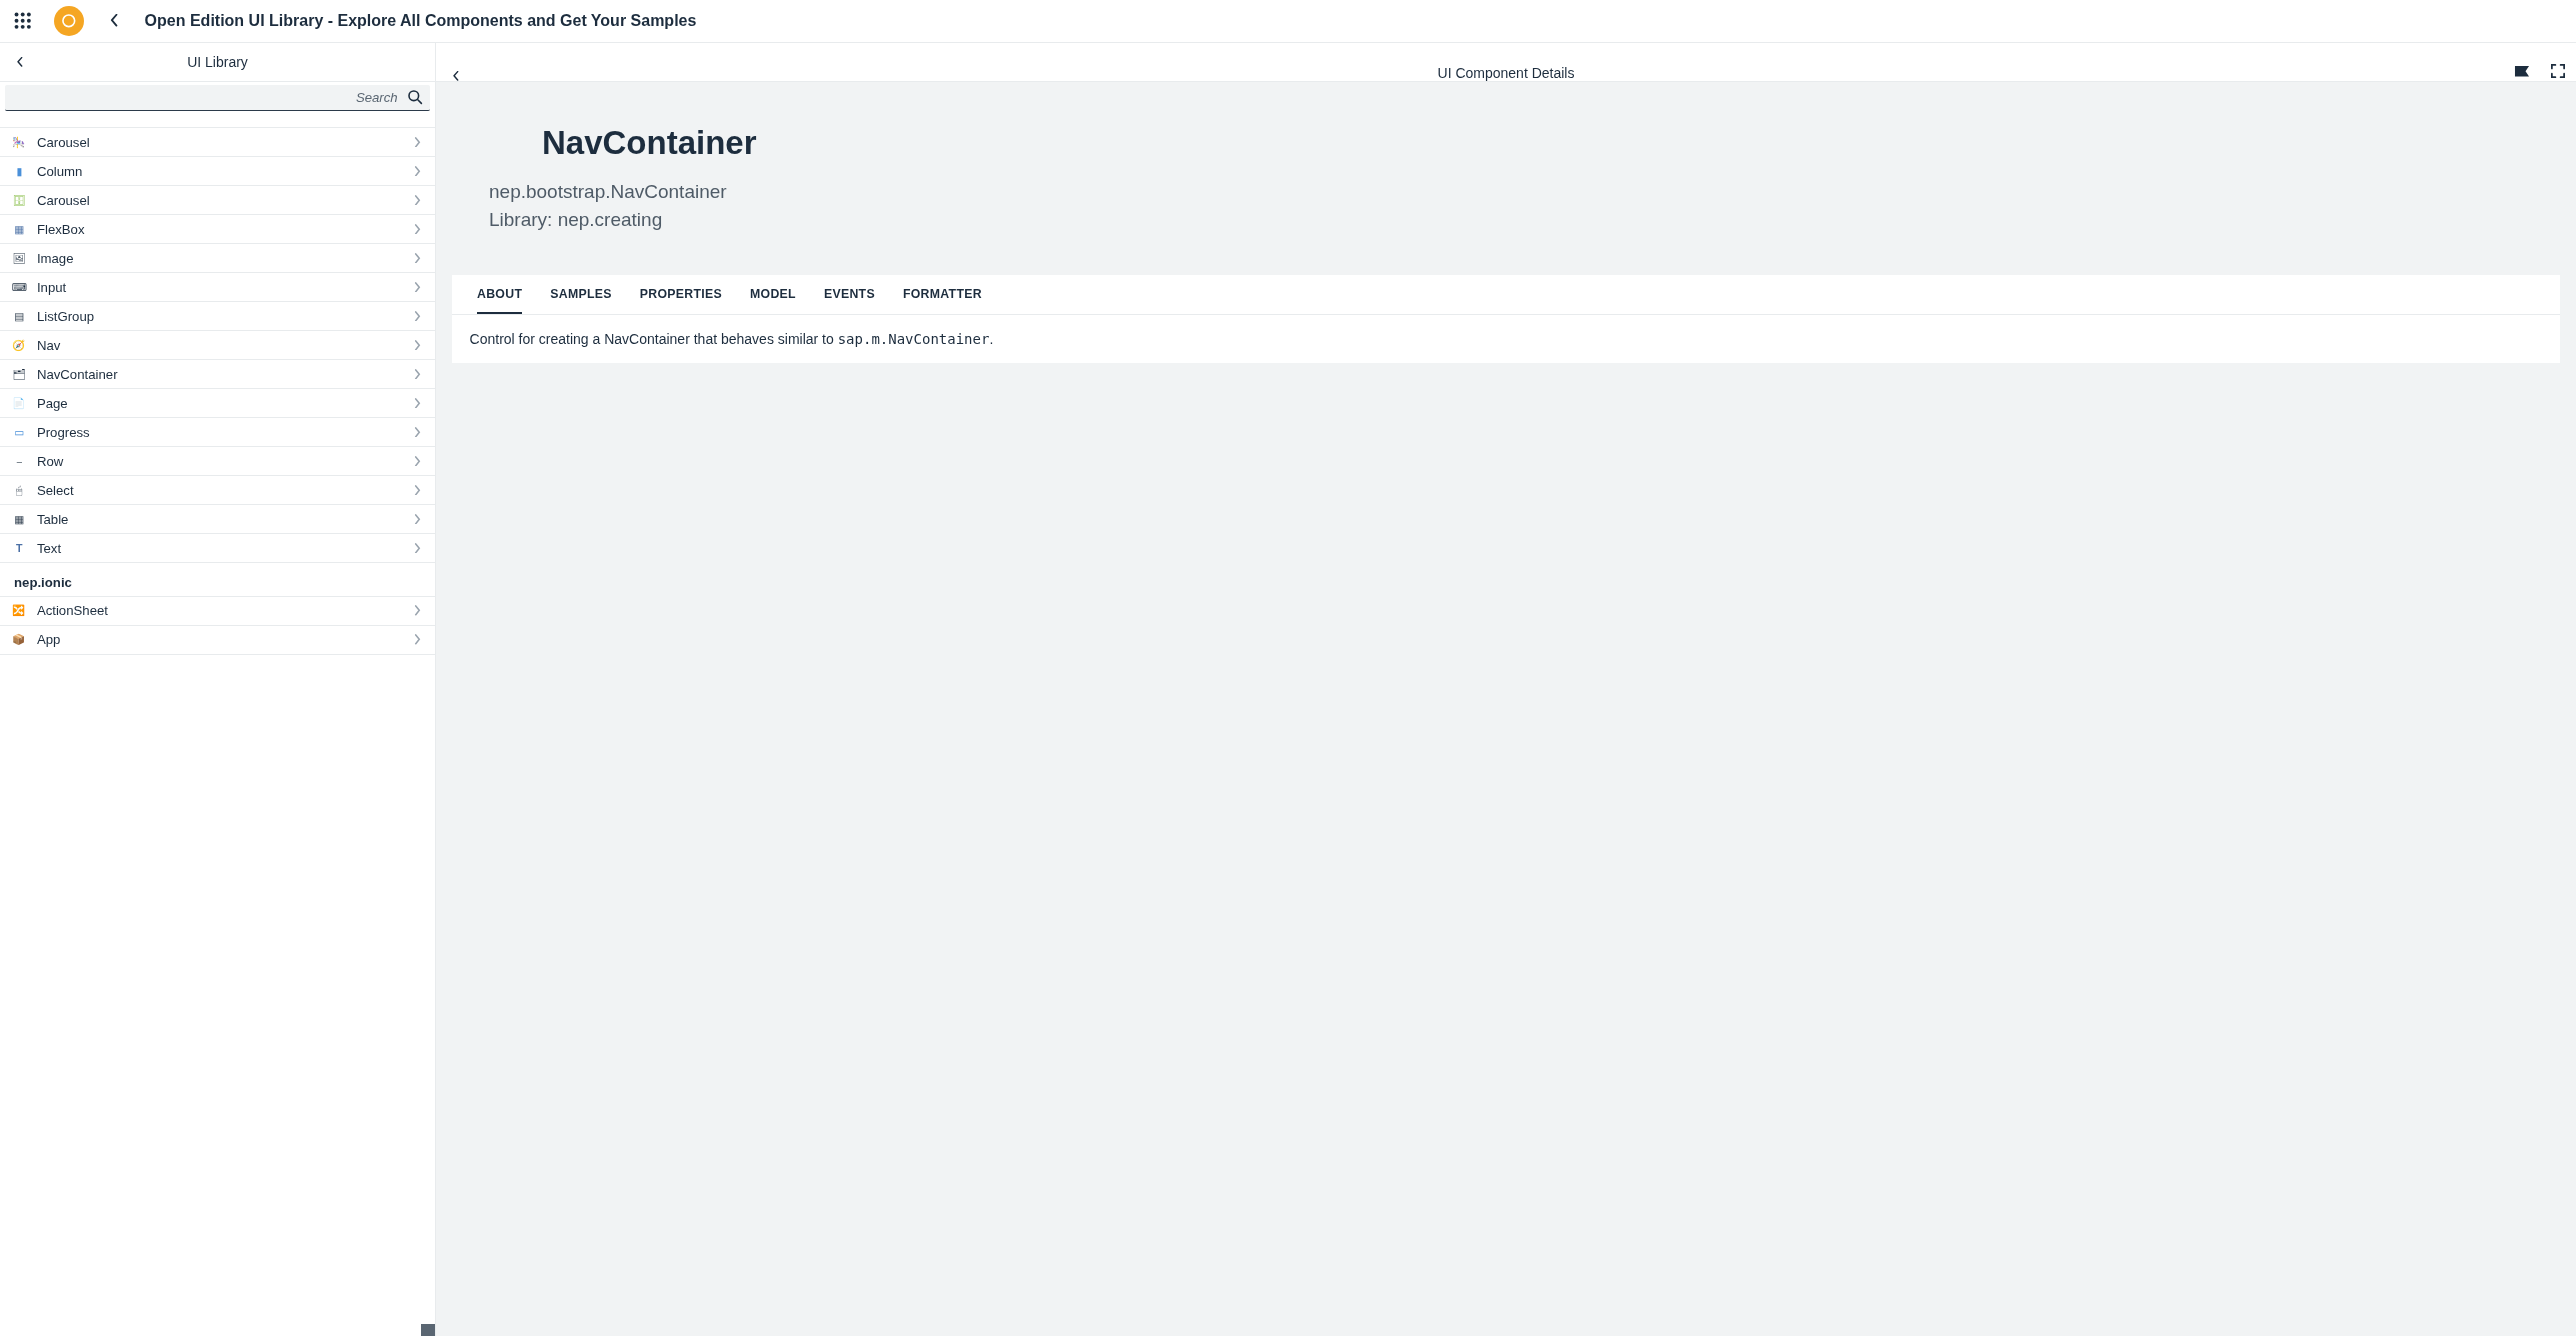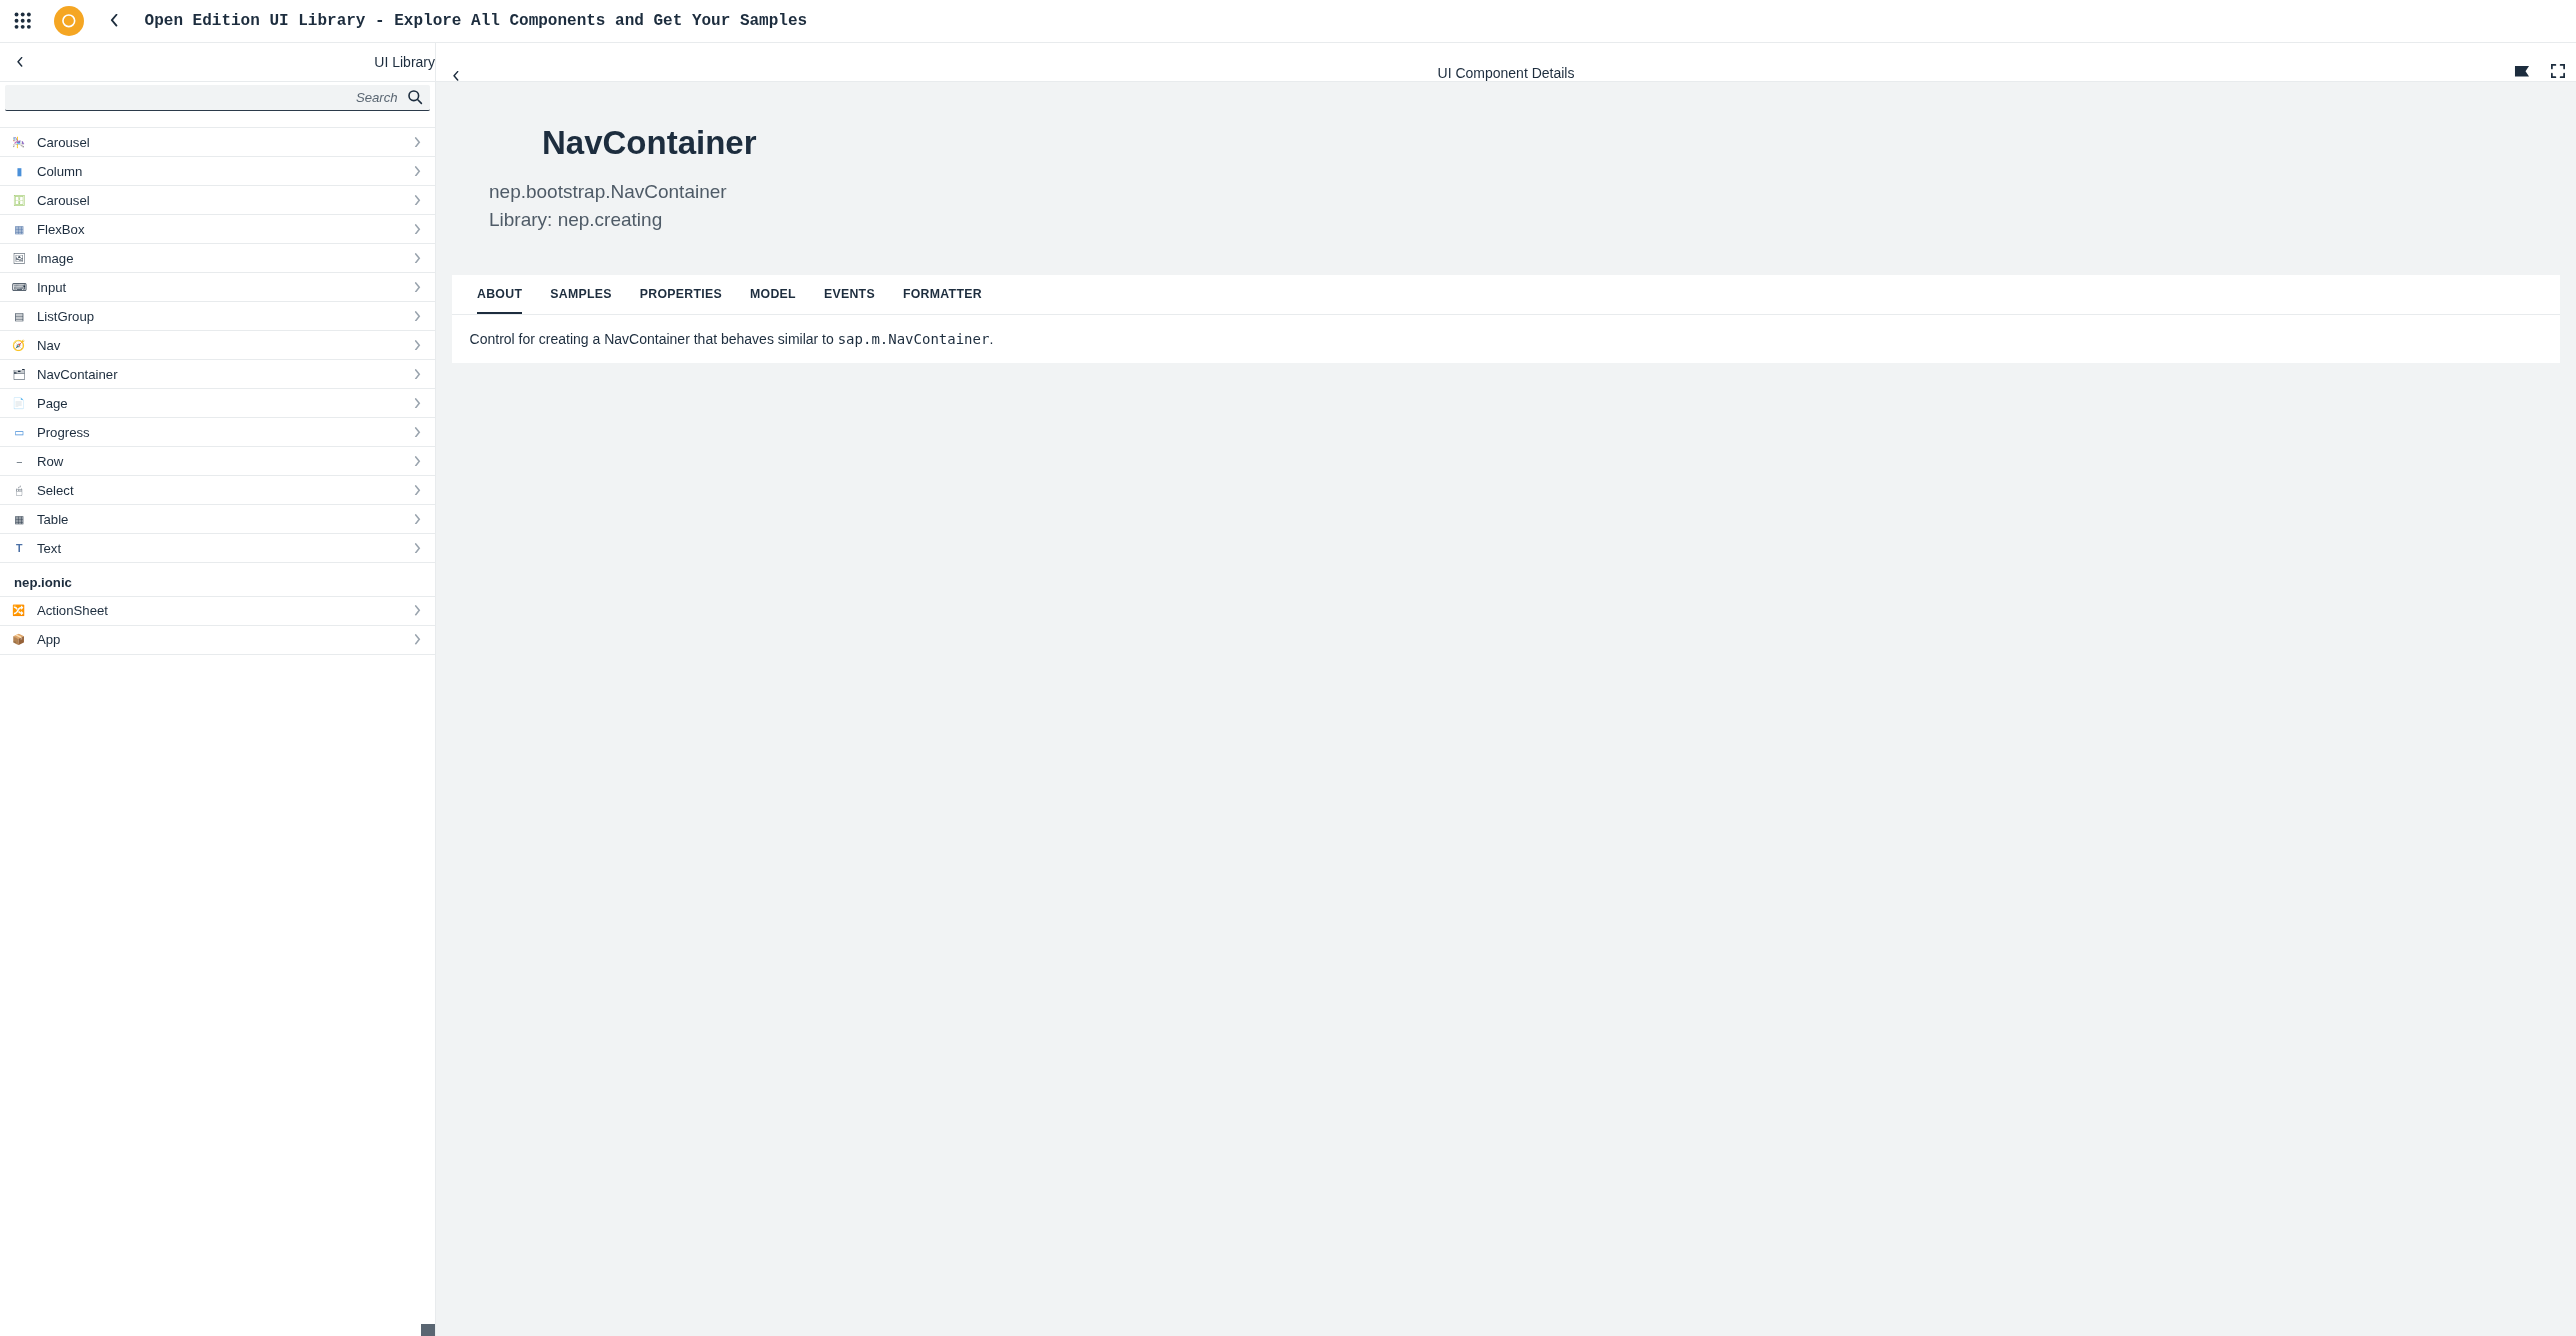--- a/index.html
+++ b/index.html
@@ -1,34 +1,34 @@
 <!DOCTYPE html>
 <html style="font-size:14px"><head>
 <meta charset="utf-8">
 <style>
   * { box-sizing: border-box; margin: 0; padding: 0; }
   html, body { height: 100%; font-family: -apple-system, BlinkMacSystemFont, "Segoe UI", Arial, sans-serif; color: #1d2d3e; background: #fff; }
   body { display: flex; flex-direction: column; overflow: hidden; }
 
   
-  .topbar { display: flex; align-items: center; gap: 18px; padding: 5.3px 10.6px; height: 42px; border-bottom: 0.9px solid #fff; font-family: Liberation Mono, monospace; }
+  .topbar { display: flex; align-items: center; gap: 18px; padding: 5.3px 10.6px; height: 42px; border-bottom: 0.9px solid #fff; }
   .apps-icon { width: 25px; height: 25px; display:flex; align-items:center; justify-content:center; cursor:pointer; }
   .avatar { width: 30px; height: 30px; border-radius: 50%; background: #f5a623; display:flex; align-items:center; justify-content:center; cursor:pointer; }
   .avatar svg { width:17.6px; height:17.6px; }
   .top-back { width:25px; height:25px; display:flex; align-items:center; justify-content:center; cursor:pointer; }
   .top-title { font-weight:700; font-size:16px; color:#1d2d3e; }
 
   
   .main { flex:1; display:flex; min-height:0; border-top:0.9px solid #e8ebed; }
 
   
   .sidebar { width: 436px; min-width:436px; background:#fff; border-right:0.9px solid #e8ebed; display:flex; flex-direction:column; position:relative; }
   .sidebar-header { display:flex; align-items:center; height:39px; border-bottom:0.9px solid #e8ebed; position:relative; }
   .sidebar-back { width:39px; display:flex; align-items:center; justify-content:center; cursor:pointer; }
-  .sidebar-title { position:absolute; left:0; right:0; text-align:right; font-size:14px; color:#1d2d3e; font-weight:400; pointer-events:none; }
+  .sidebar-title { position:absolute; left:0; right:0; text-align:center; font-size:14px; color:#1d2d3e; font-weight:400; pointer-events:none; }
   .search-wrap { padding: 2.6px 5.3px 0 5.3px; }
   .search-box { position:relative; background:#f1f3f4; border-radius:1.8px; border-bottom:0.9px solid #2b3a4a; }
   .search-input { width:100%; border:none; background:transparent; padding:5.3px 32px 5.3px 8.8px; font-size:13.2px; font-style:italic; color:#5a6672; outline:none;text-align:right; }
   .search-input::placeholder { color:#5a6672; font-style:italic; }
   .search-icon { position:absolute; right:7px; top:50%; transform:translateY(-50%); width:16px; height:16px; }
 
   .list-scroll { flex:1; overflow-y:auto; border-top:0.9px solid #e8ebed; margin-top:16px; }
   .list-item { display:flex; align-items:center; gap:10.6px; height:29px; padding:0 12.3px 0 12.3px; border-bottom:0.9px solid #e8ebed; cursor:pointer; font-size:13.2px; color:#1d2d3e; }
   .item-icon { width:14px; height:14px; display:flex; align-items:center; justify-content:center; font-size:10.6px; }
   .item-label { flex:1; }

